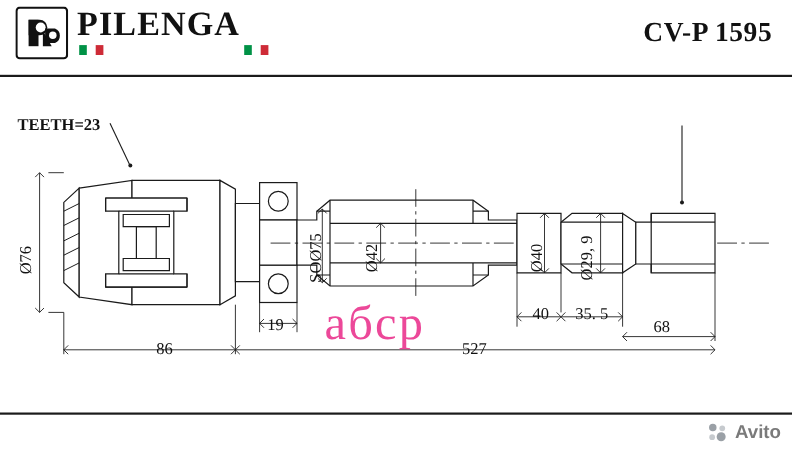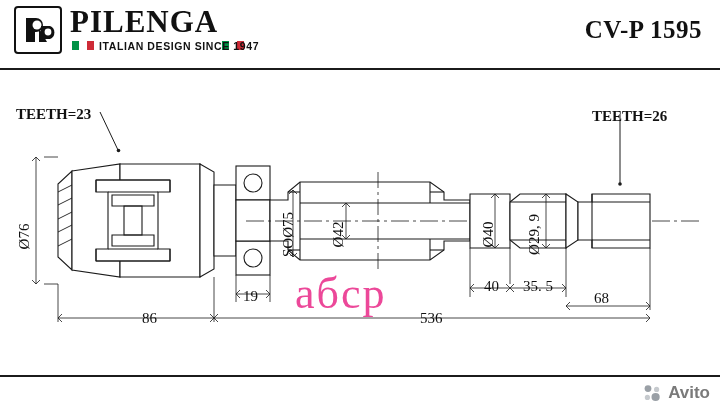--- a/index.html
+++ b/index.html
@@ -59,21 +59,20 @@
     <div class="flag left">
       <span class="f-g"></span>
         <span class="f-w"></span>
         <span class="f-r"></span>
     </div>
     <div class="flag right">
       <span class="f-g"></span>
         <span class="f-w"></span>
         <span class="f-r"></span>
     </div>
-    <div class="brand-sub" style="left:99px;">ITALIAN DESIGN SINCE 1947</div>
 
     <div class="partno">CV-P 1595</div>
   </div>
   <div class="hr-top"></div>
 
   <svg width="720" height="300" style="position:absolute;left:0;top:72px;">
     <g stroke="#1b1b1b" fill="none" stroke-width="1.1" stroke-linejoin="miter">
 
       <path d="M100 40 L118 78" stroke-width="1"></path>
       <circle cx="118.5" cy="78.5" r="1.8" fill="#1b1b1b" stroke="none"></circle>
@@ -199,31 +198,30 @@
         <path d="M210 242 L214 246 L210 250"></path>
 
         <path d="M214 246 L650 246"></path>
         <path d="M218 242 L214 246 L218 250"></path>
         <path d="M646 242 L650 246 L646 250"></path>
       </g>
     </g>
   </svg>
 
   <div class="lbl b" style="left:16px;top:106px;">TEETH=23</div>
-  <div class="lbl b" style="left:592px;top:108px;">TEETH=26</div>
 
   <div class="lbl vert" style="left:12px;top:228px;transform:rotate(-90deg);">Ø76</div>
   <div class="lbl vert" style="left:266px;top:226px;transform:rotate(-90deg);">SOØ75</div>
   <div class="lbl vert" style="left:326px;top:226px;transform:rotate(-90deg);">Ø42</div>
   <div class="lbl vert" style="left:476px;top:226px;transform:rotate(-90deg);">Ø40</div>
   <div class="lbl vert" style="left:514px;top:226px;transform:rotate(-90deg);">Ø29, 9</div>
 
   <div class="lbl" style="left:243px;top:288px;">19</div>
   <div class="lbl" style="left:142px;top:310px;">86</div>
-  <div class="lbl" style="left:420px;top:310px;">536</div>
+  <div class="lbl" style="left:420px;top:310px;">527</div>
   <div class="lbl" style="left:484px;top:278px;">40</div>
   <div class="lbl" style="left:523px;top:278px;">35. 5</div>
   <div class="lbl" style="left:594px;top:290px;">68</div>
 
   <div class="wm">абср</div>
 
   <div class="hr-bot"></div>
 
   <div class="avito">
     <svg width="20" height="20" viewBox="0 0 20 20">

